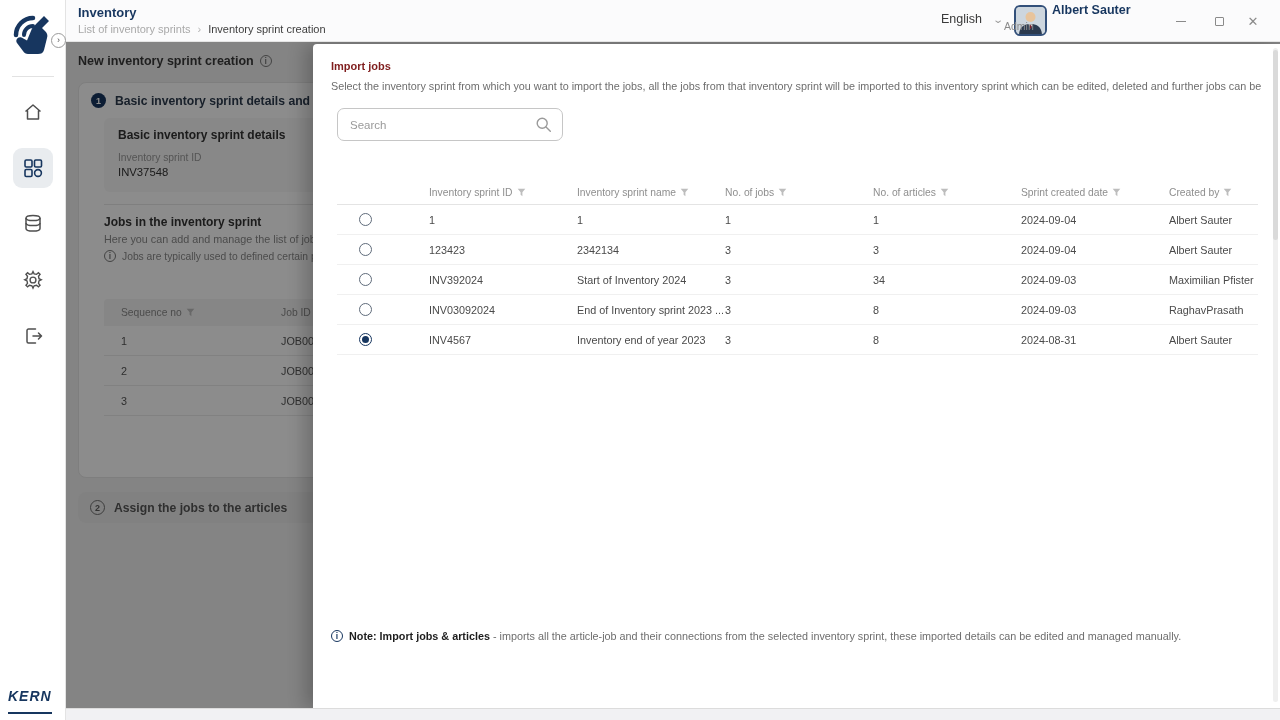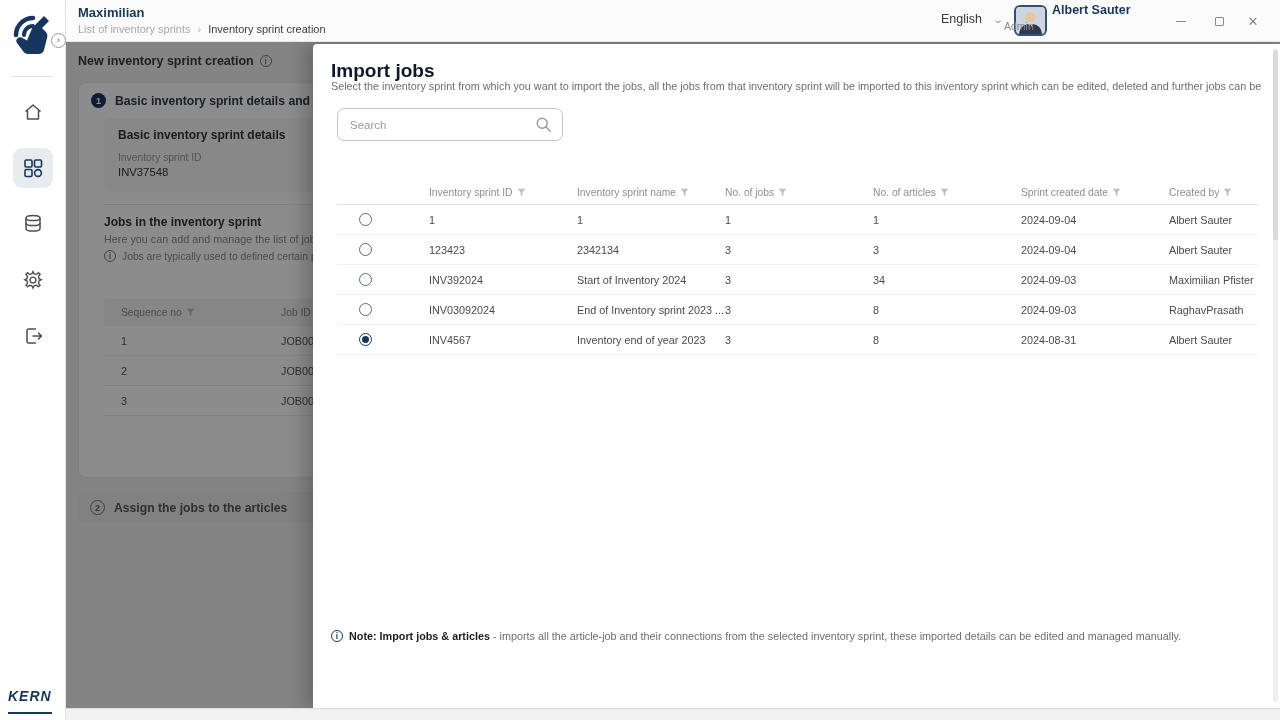--- a/index.html
+++ b/index.html
@@ -57,21 +57,21 @@
   .bg-row { display:flex; height:30px; align-items:center; border-bottom:1px solid #ececec; }
   .bg-row .bg-cell { font-size:10.8px; color:#555; padding-left:17px; }
   .panel2 { position:absolute; left:12px; top:450px; width:700px; height:31px; background:#ececec; border-radius:8px; display:flex; align-items:center; gap:9px; padding:0 12px; }
   .step2-circle { width:15px; height:15px; border-radius:50%; border:1.3px solid #6f6f6f; color:#5d5d5d; font-size:9px; font-weight:bold; display:flex; align-items:center; justify-content:center; }
   .panel2 .step-title { color:#575757; }
 
   .dim-overlay { position:absolute; inset:0; background:rgba(0,0,0,0.45); z-index:2; }
 
   
   .modal { position:absolute; left:247px; top:2px; width:967px; height:664px; background:#ffffff; border-radius:4px 0 0 0; box-shadow:-8px 0 18px rgba(0,0,0,0.22); z-index:3; }
-  .m-title { position:absolute; left:18px; top:16px; font-size:19px; font-weight:bold; color:#0f172a; }
+  .m-title { position:absolute; left:18px; top:16px; font-size:11px; font-weight:bold; color:#7f1d1d; }
   .m-desc { position:absolute; left:18px; top:36px; width:930px; font-size:10.8px; color:#6e6e6e; white-space:nowrap; overflow:hidden; }
   .search-box { position:absolute; left:24px; top:64px; width:226px; height:33px; border:1px solid #c6c6c6; border-radius:7px; display:flex; align-items:center; background:#fff; }
   .search-box input { flex:1; border:0; outline:none; padding:0 8px 0 12px; font-size:11.5px; color:#333; font-family:"Liberation Sans", sans-serif; background:transparent; }
   .search-box input::placeholder { color:#9a9a9a; }
   .search-icon { margin-right:10px; display:flex; }
 
   .m-table { position:absolute; left:24px; top:140px; width:921px; }
   .m-head { display:flex; align-items:center; height:21px; border-bottom:1px solid #e4e4e4; padding-bottom:4px; }
   .hc { font-size:10.3px; color:#8e8e8e; display:flex; align-items:center; gap:4px; }
   .m-row { display:flex; align-items:center; height:30px; border-bottom:1px solid #f0f0f0; cursor:pointer; }
@@ -153,21 +153,21 @@
             <path d="M13.5 4 H6.5 a1.5 1.5 0 0 0 -1.5 1.5 v11 a1.5 1.5 0 0 0 1.5 1.5 h7"></path>
             <path d="M11 11 h8.5 M16.5 8 l3 3 -3 3"></path>
           </svg>
       </span>
     </div>
 
     <div class="brand">KERN</div>
   </aside>
 
   <header class="topbar">
-    <div class="tb-title">Maximilian</div>
+    <div class="tb-title">Inventory</div>
     <div class="tb-crumbs">
       <span>List of inventory sprints</span>
       <span class="sep">›</span>
       <span class="current">Inventory sprint creation</span>
     </div>
     <div class="lang">
       <span>English</span>
       <span class="chev">⌄</span>
     </div>
     <div class="avatar">

